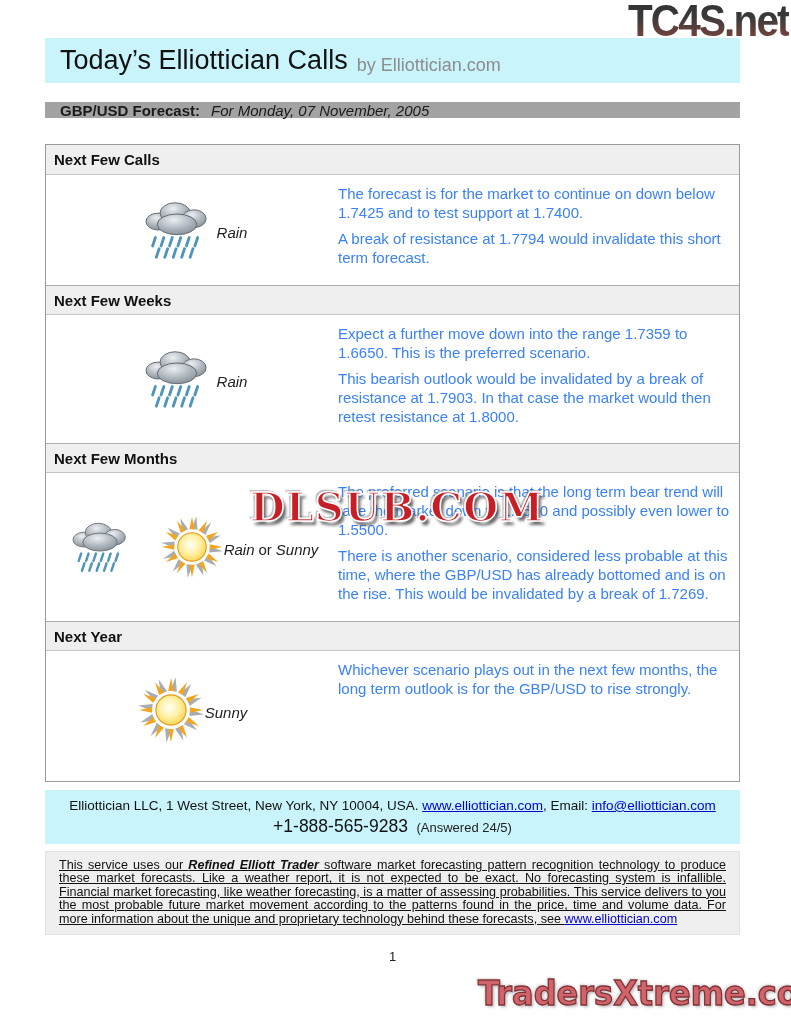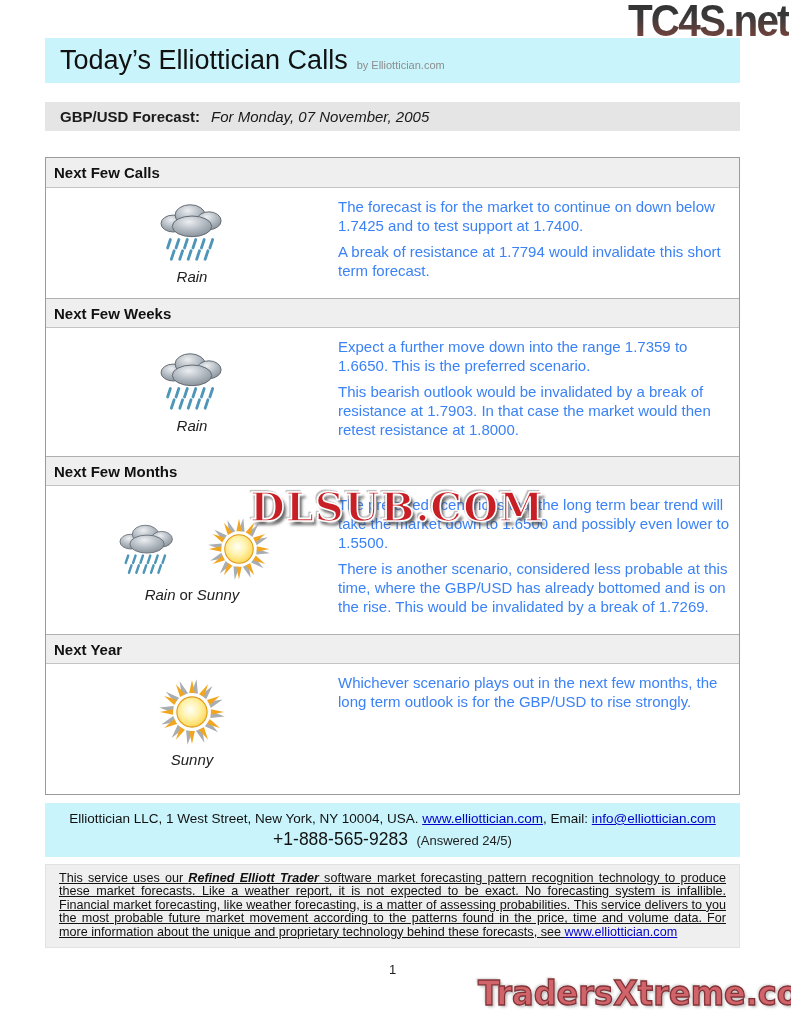--- a/index.html
+++ b/index.html
@@ -20,36 +20,36 @@
   .watermark{position:absolute;left:250px;top:483px;z-index:30;
         font-family:"DejaVu Serif", serif;font-weight:bold;font-size:40px;
         letter-spacing:1px;color:#c81e25;-webkit-text-stroke:1.6px #ffffff;
         text-shadow:3px 4px 3px rgba(70,70,70,.8), -2px -2px 1px rgba(120,120,120,.5);}
 
   
   .content{position:absolute;left:45px;top:38px;width:695px;}
 
   .title-bar{height:45px;background:#c9f4fb;display:flex;align-items:center;padding-left:15px;box-sizing:border-box;}
   .title-bar .main{font-size:27px;color:#111;}
-  .title-bar .byline{font-size:11px;color:#8d8d8d;margin-left:9px;padding-top:9px;}
-
-  .gbp-bar{margin-top:19px;height:29px;background:#e5e5e5;display:flex;align-items:center;
+  .title-bar .byline{font-size:18px;color:#8d8d8d;margin-left:9px;padding-top:9px;}
+
+  .gbp-bar{margin-top:19px;height:16px;background:#a3a3a3;display:flex;align-items:center;
         padding-left:15px;box-sizing:border-box;font-size:15px;}
   .gbp-bar .lbl{font-weight:bold;}
   .gbp-bar .date{font-style:italic;margin-left:11px;}
 
   .fc-table{margin-top:26px;border:1px solid #9a9a9a;background:#fff;}
   .sec-header{height:30px;background:#efefef;border-top:1px solid #b0b0b0;border-bottom:1px solid #c4c4c4;
         display:flex;align-items:center;padding-left:8px;box-sizing:border-box;
         font-size:15px;font-weight:bold;color:#111;}
   .sec-header.first{border-top:none;}
   .sec-row{display:flex;}
   .row-days{height:110px;}  .row-weeks{height:128px;}
   .row-months{height:148px;} .row-year{height:118px;}
-  .icon-cell{width:292px;display:flex;flex-direction:column;align-items:center;justify-content:center;flex-shrink:0;}
+  .icon-cell{width:292px;display:flex;flex-direction:row;align-items:center;justify-content:center;flex-shrink:0;}
   .icon-group{display:flex;align-items:center;gap:26px;}
   .icon-label{font-size:15px;margin-top:5px;color:#222;}
   .icon-label .it{font-style:italic;}
   .icon-label .join{margin:0 4px;}
   .text-cell{flex:1;padding:9px 6px 0 0;font-size:15px;line-height:19px;color:#3b82f6;}
   .text-cell p{margin:0 0 7px 0;}
   .table-filler{height:12px;}
 
   .contact-bar{margin-top:8px;background:#c9f4fb;text-align:center;padding:8px 0 7px 0;}
   .contact-line{font-size:13.5px;color:#111;}

